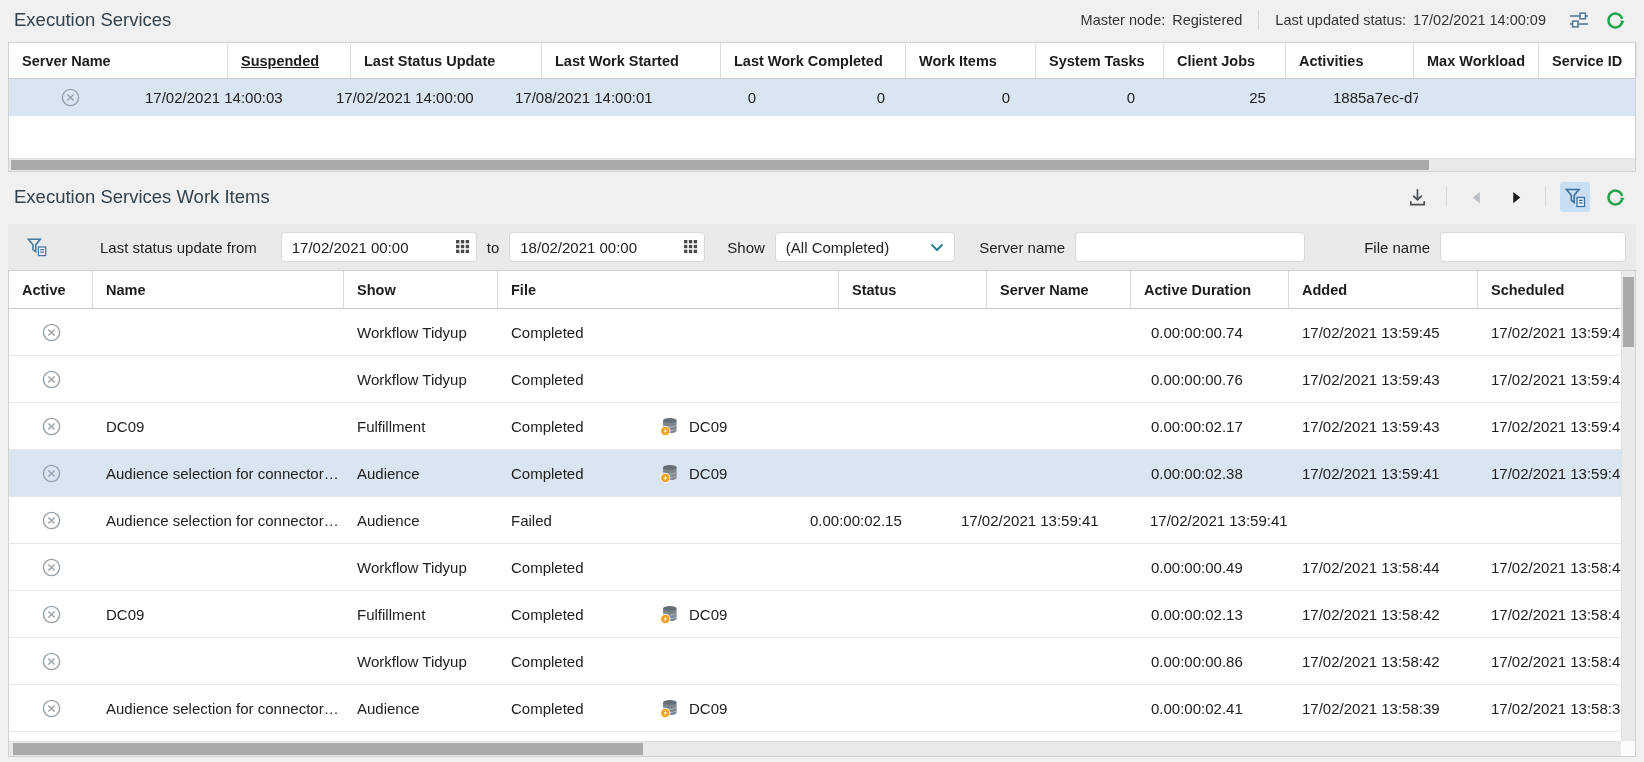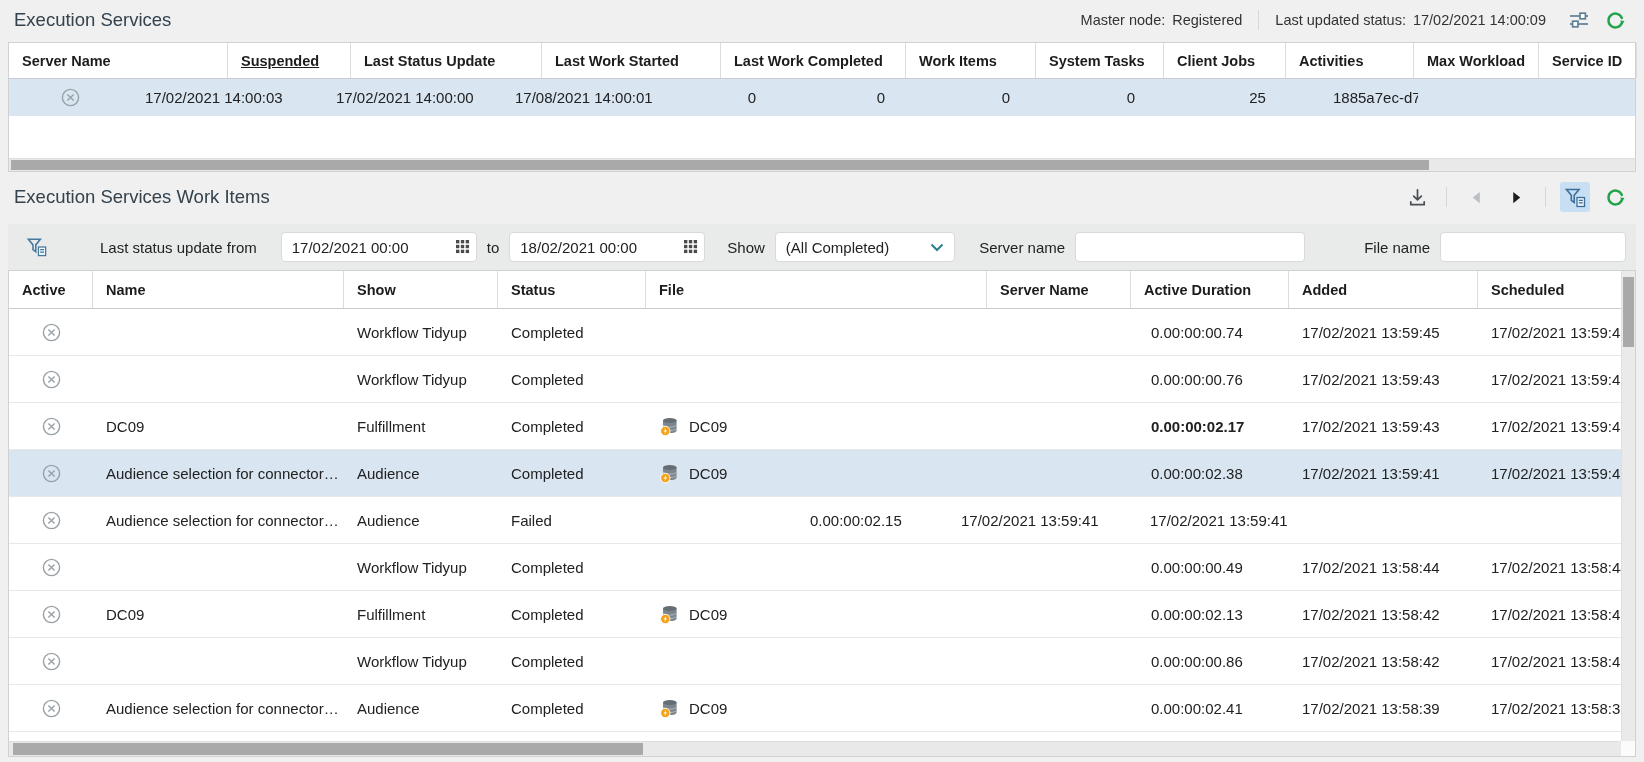--- a/index.html
+++ b/index.html
@@ -224,22 +224,22 @@
   <input class="fld" style="margin-left: 10px; width: 240px;" value="">
   <span class="flabel" style="margin-left:59px;">File name</span>
   <input class="fld" style="margin-left: 10px; width: 186px;" value="">
 </div>
 
 <div class="tbl" id="tbl2">
   <div class="hrow" id="t2head">
       <div class="hcell" style="width: 84px;">Active</div>
       <div class="hcell" style="width: 251px;">Name</div>
       <div class="hcell" style="width: 154px;">Show</div>
+      <div class="hcell" style="width: 341px;">File</div>
       <div class="hcell" style="width: 148px;">Status</div>
-      <div class="hcell" style="width: 341px;">File</div>
       <div class="hcell" style="width: 144px;">Server Name</div>
       <div class="hcell" style="width: 158px;">Active Duration</div>
       <div class="hcell" style="width: 189px;">Added</div>
       <div class="hcell" style="width: 159px;">Scheduled</div>
     </div>
   <div id="t2body">
       <div class="drow">
         <div class="dcell c" style="width: 84px; justify-content: center;">
           <svg width="19" height="19" viewBox="0 0 19 19">
   <circle cx="9.5" cy="9.5" r="8.1" fill="none" stroke="#98a1a8" stroke-width="1.4"></circle>
@@ -286,21 +286,21 @@
   <path d="M4 4.6 v9.8 c0 1.5 3 2.7 6.8 2.7 s6.8 -1.2 6.8 -2.7 v-9.8 z" fill="#7d858c"></path>
   <ellipse cx="10.8" cy="4.6" rx="6.8" ry="2.5" fill="#666e75"></ellipse>
   <path d="M4 8.4 c0 1.5 3 2.7 6.8 2.7 s6.8 -1.2 6.8 -2.7" stroke="#b6bcc1" stroke-width="1" fill="none"></path>
   <path d="M4 11.8 c0 1.5 3 2.7 6.8 2.7 s6.8 -1.2 6.8 -2.7" stroke="#b6bcc1" stroke-width="1" fill="none"></path>
   <circle cx="6.3" cy="15" r="4.7" fill="#f3a219" stroke="#ffffff" stroke-width="0.9"></circle>
   <path d="M7.1 12 L4.6 15.5 h1.6 l-0.8 2.6 2.6 -3.6 h-1.6 z" fill="#ffffff"></path>
           </svg>
           <span>DC09</span>
         </div>
         <div class="dcell" style="width: 144px;"></div>
-        <div class="dcell" style="width: 158px; padding-left: 20px; font-weight: bold;">0.00:00:02.17</div>
+        <div class="dcell" style="width: 158px; padding-left: 20px;">0.00:00:02.17</div>
         <div class="dcell" style="width: 189px;">17/02/2021 13:59:43</div>
         <div class="dcell" style="width: 159px;">17/02/2021 13:59:43</div>
       </div>
       <div class="drow sel">
         <div class="dcell c" style="width: 84px; justify-content: center;">
           <svg width="19" height="19" viewBox="0 0 19 19">
   <circle cx="9.5" cy="9.5" r="8.1" fill="none" stroke="#98a1a8" stroke-width="1.4"></circle>
   <path d="M6.4 6.4 L12.6 12.6 M12.6 6.4 L6.4 12.6" stroke="#98a1a8" stroke-width="1.4"></path>
           </svg>
         </div>

